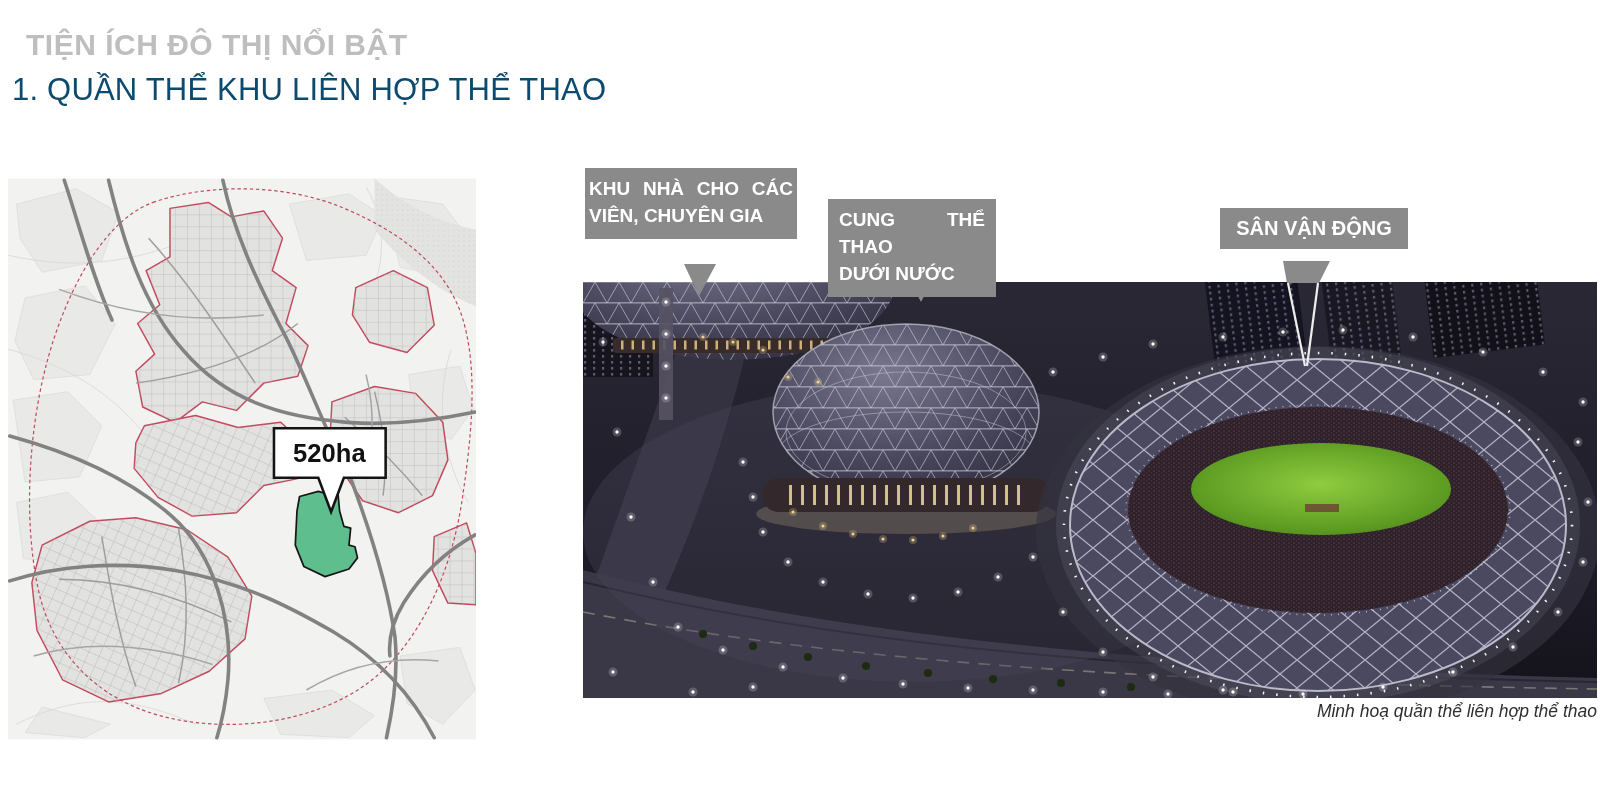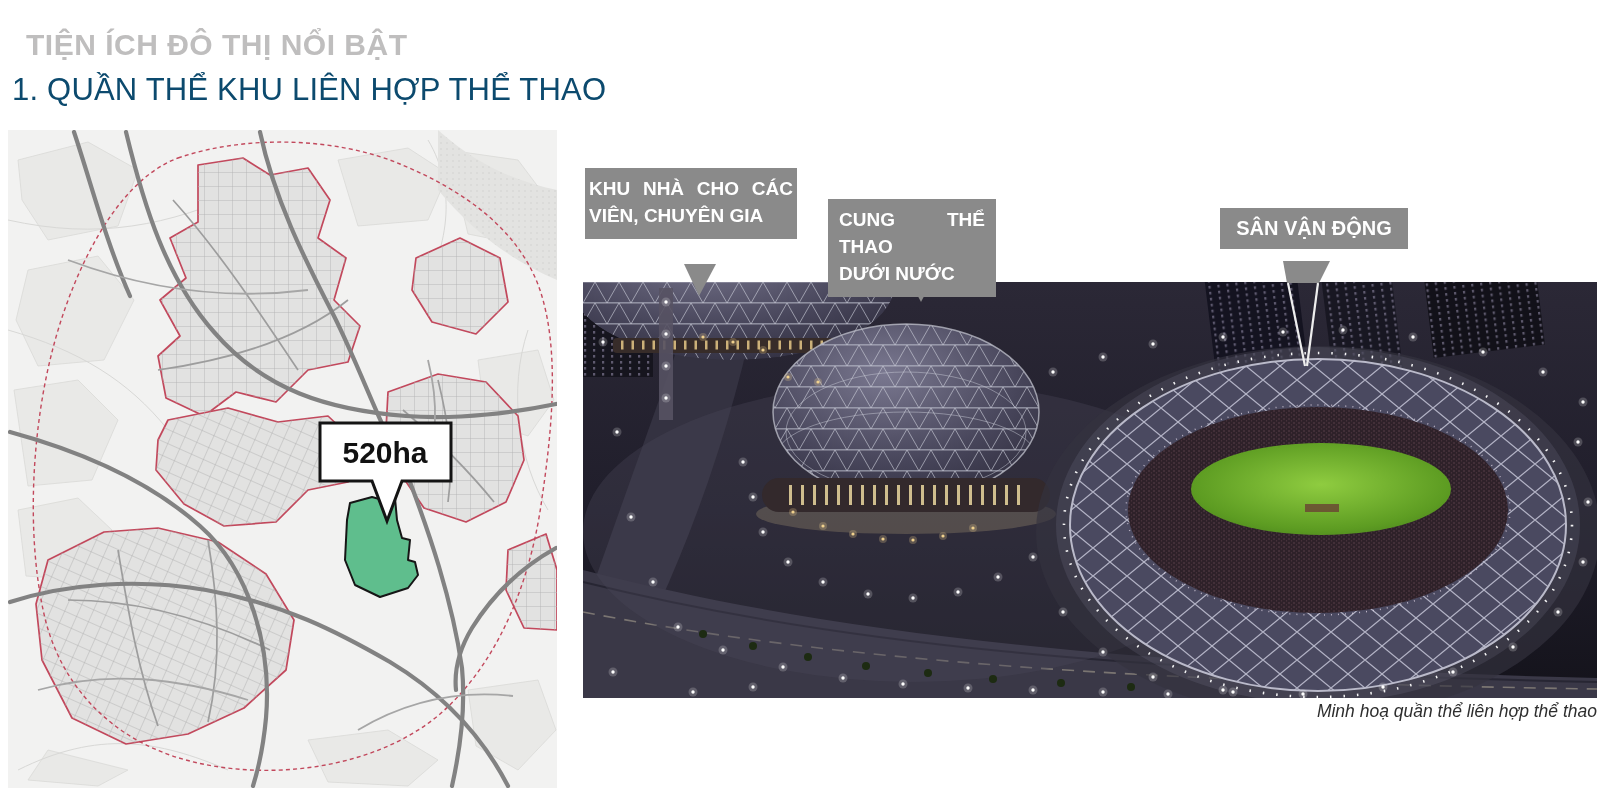--- a/index.html
+++ b/index.html
@@ -14,21 +14,21 @@
     font-size:30px;font-weight:bold;letter-spacing:.5px;
     color:#bfbebe;
   }
   .page-title{
     position:absolute;left:12px;top:72px;
     font-size:31px;font-weight:normal;letter-spacing:.2px;
     color:#0c4a6e;
   }
   
   .map-panel{
-    position:absolute;left:8px;top:130px;width:549px;height:658px;
+    position:absolute;left:8px;top:130px;width:468px;height:658px;
   }
   .map-panel svg{display:block;width:100%;height:100%;}
   
   .photo-panel{
     position:absolute;left:583px;top:282px;width:1014px;height:416px;
     background:#17161f;
   }
   .photo-panel svg{display:block;width:100%;height:100%;}
   
   .callout{

